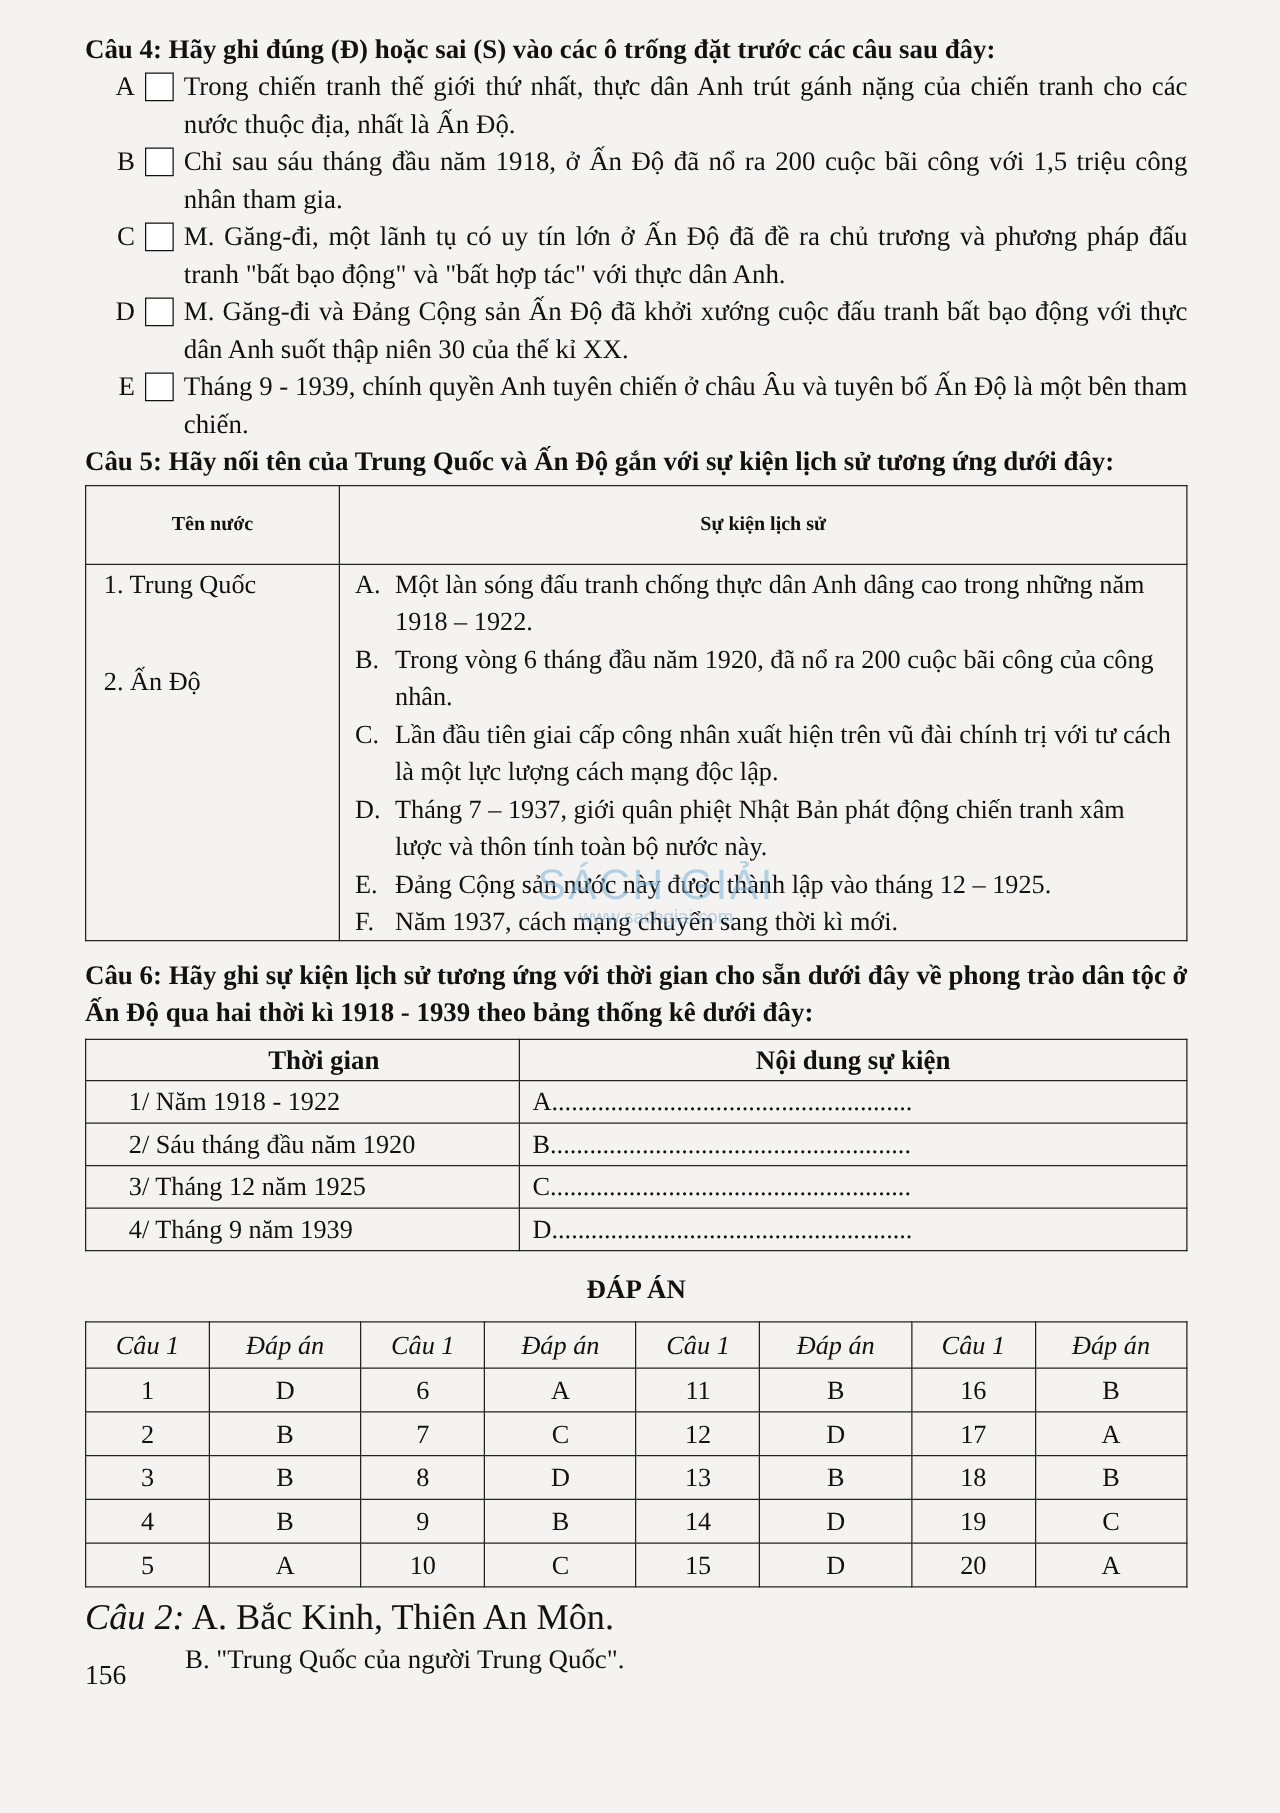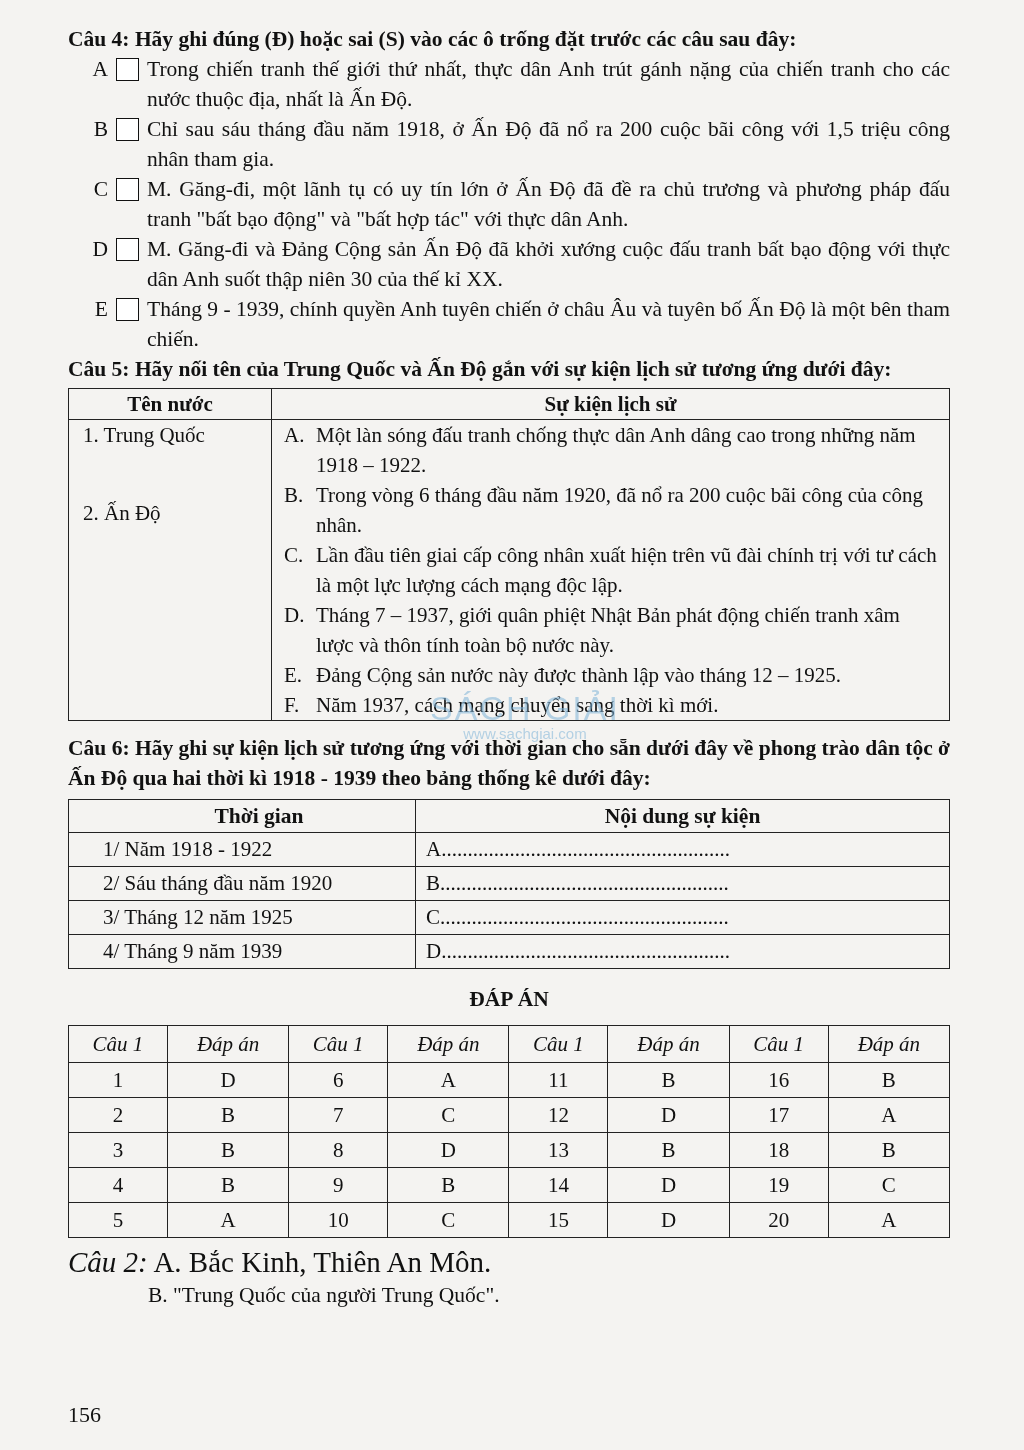--- a/index.html
+++ b/index.html
@@ -12,40 +12,40 @@
   }
   .page { position: absolute; left: 68px; top: 24px; width: 882px; }
   .q-title { font-weight: bold; font-size: 21.5px; line-height: 30px; text-align: justify; }
   .q4-item { display: flex; font-size: 21.5px; line-height: 30px; }
   .q4-letter { width: 36px; text-align: right; padding-right: 8px; flex: none; margin-left: 4px; }
   .q4-box { width: 21px; height: 21px; border: 1.5px solid #111; flex: none; margin-top: 4px; margin-right: 8px; background: #fff; }
   .q4-text { text-align: justify; flex: 1; }
   table { border-collapse: collapse; width: 100%; }
   td, th { border: 1.5px solid #222; }
   .t5 { margin-top: 4px; font-size: 21px; line-height: 30px; }
-  .t5 th { font-weight: bold; font-size: 21px; height: 30px; padding: 0; margin-top: 26px; }
+  .t5 th { font-weight: bold; font-size: 16px; height: 30px; padding: 16px; margin-top: 26px; }
   .t5 .c1 { width: 188px; vertical-align: top; padding: 0 0 0 14px; }
   .t5 .c2 { padding: 0 8px 0 12px; vertical-align: top; }
   .ev { display: flex; }
   .ev-l { width: 32px; flex: none; }
   .ev-t { flex: 1; }
   .c1-item1 { display: block; }
   .c1-item2 { display: block; margin-top: 48px; }
   .t6 { margin-top: 6px; font-size: 21px; }
   .t6 th { font-weight: bold; font-size: 21.5px; height: 32px; padding: 0; }
   .t6 td { height: 33px; padding: 0 10px; margin-top: 17px; }
   .t6 .cA { width: 302px; padding-left: 34px; }
   .center-title { text-align: center; font-weight: bold; font-size: 21.5px; margin-top: 18px; height: 30px; }
   .ans { margin-top: 8px; font-size: 21px; }
   .ans th { font-style: italic; font-weight: normal; height: 36px; padding: 0; }
   .ans td { text-align: center; height: 34px; padding: 0; }
   .c2-line { font-size: 29px; line-height: 33px; margin-top: 8px; }
   .c2-line .lbl { font-style: italic; }
   .c2-indent { padding-left: 80px; font-size: 21.5px; line-height: 33px; }
-  .pagenum { position: absolute; left: 68px; top: 1402px; font-size: 22px; }
+  .pagenum { position: absolute; left: 68px; top: 1327px; font-size: 22px; }
   .watermark { position: absolute; left: 430px; top: 690px; color: #7fb4d8; opacity: 0.55; font-family: "Liberation Sans", sans-serif; text-align: center; pointer-events: none; }
   .watermark .big { font-size: 34px; font-weight: normal; letter-spacing: 2px; line-height: 36px; }
   .watermark .small { font-size: 15px; line-height: 16px; }
 </style>
 </head>
 <body>
 
 <div class="page">
 
   <section>

